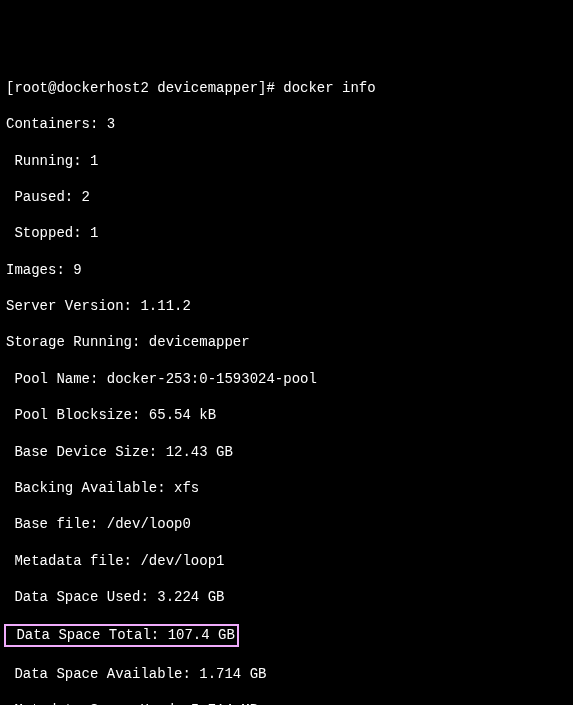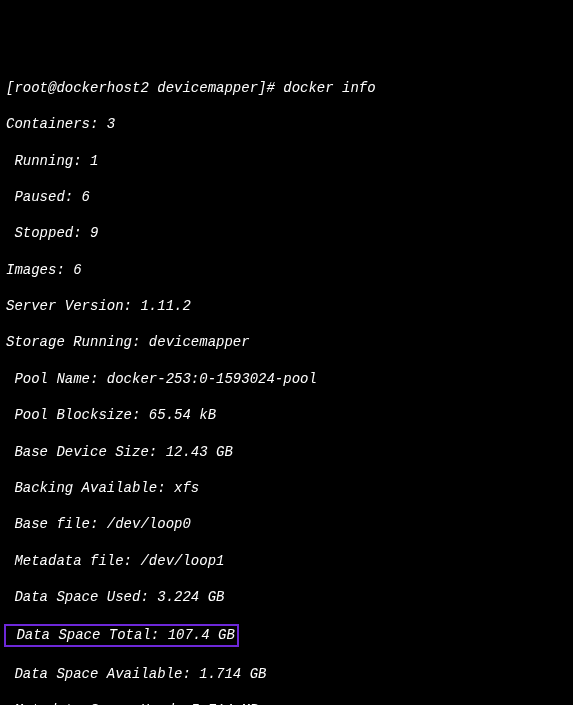--- a/index.html
+++ b/index.html
@@ -1,52 +1,51 @@
 <!DOCTYPE html>
 <html><head>
   <meta charset="utf-8">
   <style>
     * {
       margin: 0;
       padding: 0;
       box-sizing: border-box;
-      font-style: italic;
     }
     body {
       background: #000;
       color: #fff;
       font-family: 'Courier New', Consolas, monospace;
       font-size: 14px;
       line-height: 1.3;
       padding: 6px;
       width: 573px;
       white-space: pre;
       overflow: hidden;
     }
     .line {
       display: block;
     }
     .highlight {
-      border: 2px solid #6d28d9;
+      border: 2px solid #f0abfc;
       display: inline-block;
       padding: 0 2px;
       margin-left: -2px;
     }
   </style>
 </head>
 <body>
 
 
 
 <span class="line">[root@dockerhost2 devicemapper]# docker info</span>
 <span class="line">Containers: 3</span>
 <span class="line"> Running: 1</span>
-<span class="line"> Paused: 6</span>
-<span class="line"> Stopped: 9</span>
-<span class="line">Images: 6</span>
+<span class="line"> Paused: 2</span>
+<span class="line"> Stopped: 1</span>
+<span class="line">Images: 9</span>
 <span class="line">Server Version: 1.11.2</span>
 <span class="line">Storage Running: devicemapper</span>
 <span class="line"> Pool Name: docker-253:0-1593024-pool</span>
 <span class="line"> Pool Blocksize: 65.54 kB</span>
 <span class="line"> Base Device Size: 12.43 GB</span>
 <span class="line"> Backing Available: xfs</span>
 <span class="line"> Base file: /dev/loop0</span>
 <span class="line"> Metadata file: /dev/loop1</span>
 <span class="line"> Data Space Used: 3.224 GB</span>
 <span class="line"><span class="highlight"> Data Space Total: 107.4 GB</span></span>

